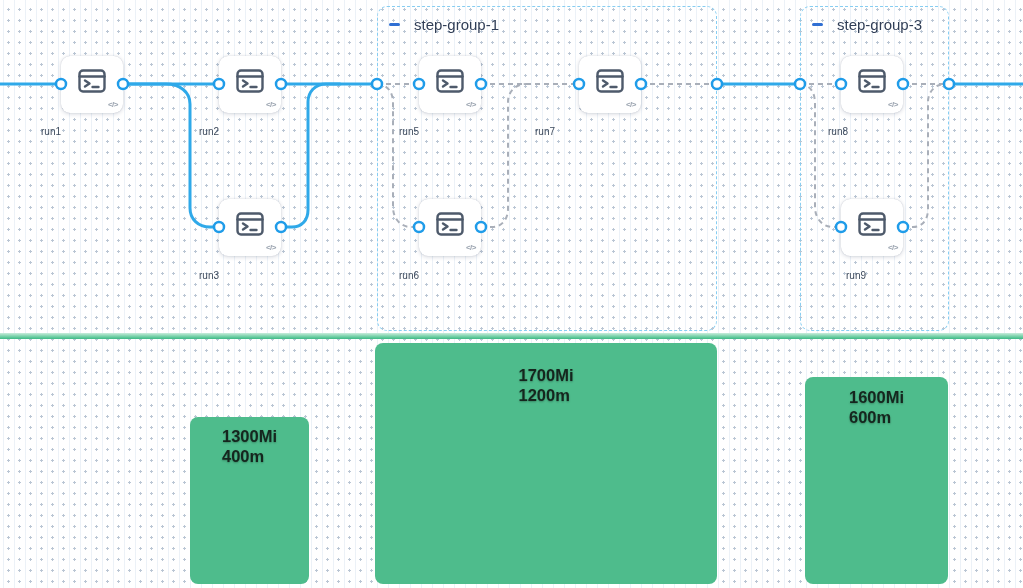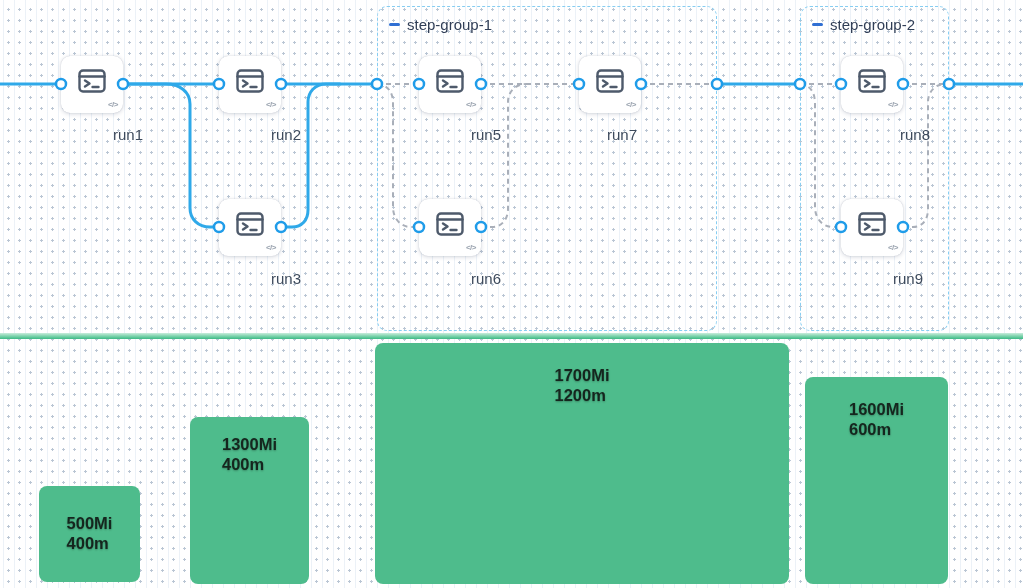--- a/index.html
+++ b/index.html
@@ -8,30 +8,30 @@
     background-image:
       linear-gradient(90deg, rgba(206,220,235,.38) 0 1px, transparent 1px),
       radial-gradient(circle, #bac6d4 1.1px, transparent 1.4px);
     background-size:11px 100%, 11px 11px;
     background-position:3px 0, 3px 4px;
   }
   svg.layer{position:absolute;left:0;top:0;pointer-events:none;}
   svg.layer .port{pointer-events:auto;}
 
   .group{position:absolute;border:1.5px dashed #87cef2;border-radius:10px;box-sizing:border-box;}
-  .group-header{position:absolute;left:11px;top:9px;height:17px;display:flex;align-items:center;gap:7px;}
+  .group-header{position:absolute;left:11px;top:9px;height:17px;display:flex;align-items:center;gap:14px;}
   .group-dash{width:11px;height:3px;border-radius:2px;background:#2f6fd3;flex:0 0 auto;}
   .group-label{font-size:15px;font-weight:500;color:#303e56;white-space:nowrap;}
 
   .node{position:absolute;width:62px;height:57px;background:#fff;border-radius:9px;
     box-shadow:0 1px 4px rgba(24,39,75,.18),0 0 1px rgba(24,39,75,.25);
     display:flex;align-items:center;justify-content:center;}
   .node .term{margin-top:-7px;display:block;}
   .badge{position:absolute;right:5px;bottom:4px;font-size:8px;font-weight:700;color:#9aa3af;letter-spacing:-.5px;line-height:1;}
-  .nlabel{position:absolute;width:102px;text-align:right;font-size:15px;color:#3d4a5c;}
+  .nlabel{position:absolute;width:102px;text-align:left;font-size:10px;color:#3d4a5c;}
 
   .separator{position:absolute;left:0;top:333px;width:1023px;height:6px;
     background:linear-gradient(180deg,#c9ecdc 0%,#86d6b2 45%,#3cba85 100%);}
 
   .bar{position:absolute;background:#4ebc8c;border-radius:8px;display:flex;justify-content:center;box-sizing:border-box;}
   .bar-text{font-size:16.5px;line-height:19.5px;font-weight:700;color:#15261e;text-align:left;
     text-shadow:0 1px 2px rgba(0,0,0,.28);}
 </style>
 </head>
 <body>
@@ -40,21 +40,21 @@
 
   <div class="group" style="left:377px;top:6px;width:340px;height:325px">
     <div class="group-header">
       <span class="group-dash"></span>
       <span class="group-label">step-group-1</span>
     </div>
   </div>
   <div class="group" style="left:800px;top:6px;width:149px;height:325px">
     <div class="group-header">
       <span class="group-dash"></span>
-      <span class="group-label">step-group-2</span>
+      <span class="group-label">step-group-3</span>
     </div>
   </div>
 
   <svg class="layer" width="1023" height="340">
     <g fill="none" stroke="#2fa9e9" stroke-width="3" stroke-linecap="round">
       <path d="M0 84 H61"></path>
       <path d="M123 84 H219"></path>
       <path d="M123 84 H166 C180 84 190 92 190 104 L190 208 C190 219 198 227 210 227 H219"></path>
       <path d="M281 84 H377"></path>
       <path d="M281 227 H292 C302 227 308 220 308 210 L308 102 C308 92 315 84 326 84 H340"></path>
@@ -163,21 +163,21 @@
     <div class="badge">&lt;/&gt;</div>
   </div>
 
   <div class="nlabel" style="left:41px;top:126px">run1</div>
   <div class="nlabel" style="left:199px;top:126px">run2</div>
   <div class="nlabel" style="left:199px;top:270px">run3</div>
   <div class="nlabel" style="left:399px;top:126px">run5</div>
   <div class="nlabel" style="left:399px;top:270px">run6</div>
   <div class="nlabel" style="left:535px;top:126px">run7</div>
   <div class="nlabel" style="left:828px;top:126px">run8</div>
-  <div class="nlabel" style="left:821px;top:270px">run9</div>
+  <div class="nlabel" style="left:846px;top:270px">run9</div>
 
   <svg class="layer" width="1023" height="340">
     <g fill="#ffffff" stroke="#1f9ce9" stroke-width="2.5">
       <circle class="port" cx="61" cy="84" r="5"></circle>
       <circle class="port" cx="123" cy="84" r="5"></circle>
       <circle class="port" cx="219" cy="84" r="5"></circle>
       <circle class="port" cx="281" cy="84" r="5"></circle>
       <circle class="port" cx="219" cy="227" r="5"></circle>
       <circle class="port" cx="281" cy="227" r="5"></circle>
       <circle class="port" cx="377" cy="84" r="5"></circle>
@@ -192,38 +192,32 @@
       <circle class="port" cx="841" cy="84" r="5"></circle>
       <circle class="port" cx="903" cy="84" r="5"></circle>
       <circle class="port" cx="841" cy="227" r="5"></circle>
       <circle class="port" cx="903" cy="227" r="5"></circle>
       <circle class="port" cx="949" cy="84" r="5"></circle>
     </g>
   </svg>
 
   <div class="separator"></div>
 
-  <div class="bar" style="left:39px;top:486px;width:101px;height:96px">
-    <div class="bar-text" style="margin-top:28px">
-      <div>500Mi</div>
-      <div>400m</div>
-    </div>
-  </div>
   <div class="bar" style="left:190px;top:417px;width:119px;height:167px">
-    <div class="bar-text" style="margin-top:18px">
+    <div class="bar-text" style="margin-top:10px">
       <div>1300Mi</div>
       <div>400m</div>
     </div>
   </div>
-  <div class="bar" style="left:375px;top:343px;width:414px;height:241px">
+  <div class="bar" style="left:375px;top:343px;width:342px;height:241px">
     <div class="bar-text" style="margin-top:23px">
       <div>1700Mi</div>
       <div>1200m</div>
     </div>
   </div>
   <div class="bar" style="left:805px;top:377px;width:143px;height:207px">
-    <div class="bar-text" style="margin-top:23px">
+    <div class="bar-text" style="margin-top:11px">
       <div>1600Mi</div>
       <div>600m</div>
     </div>
   </div>
 
 </div>
 
 </body></html>

